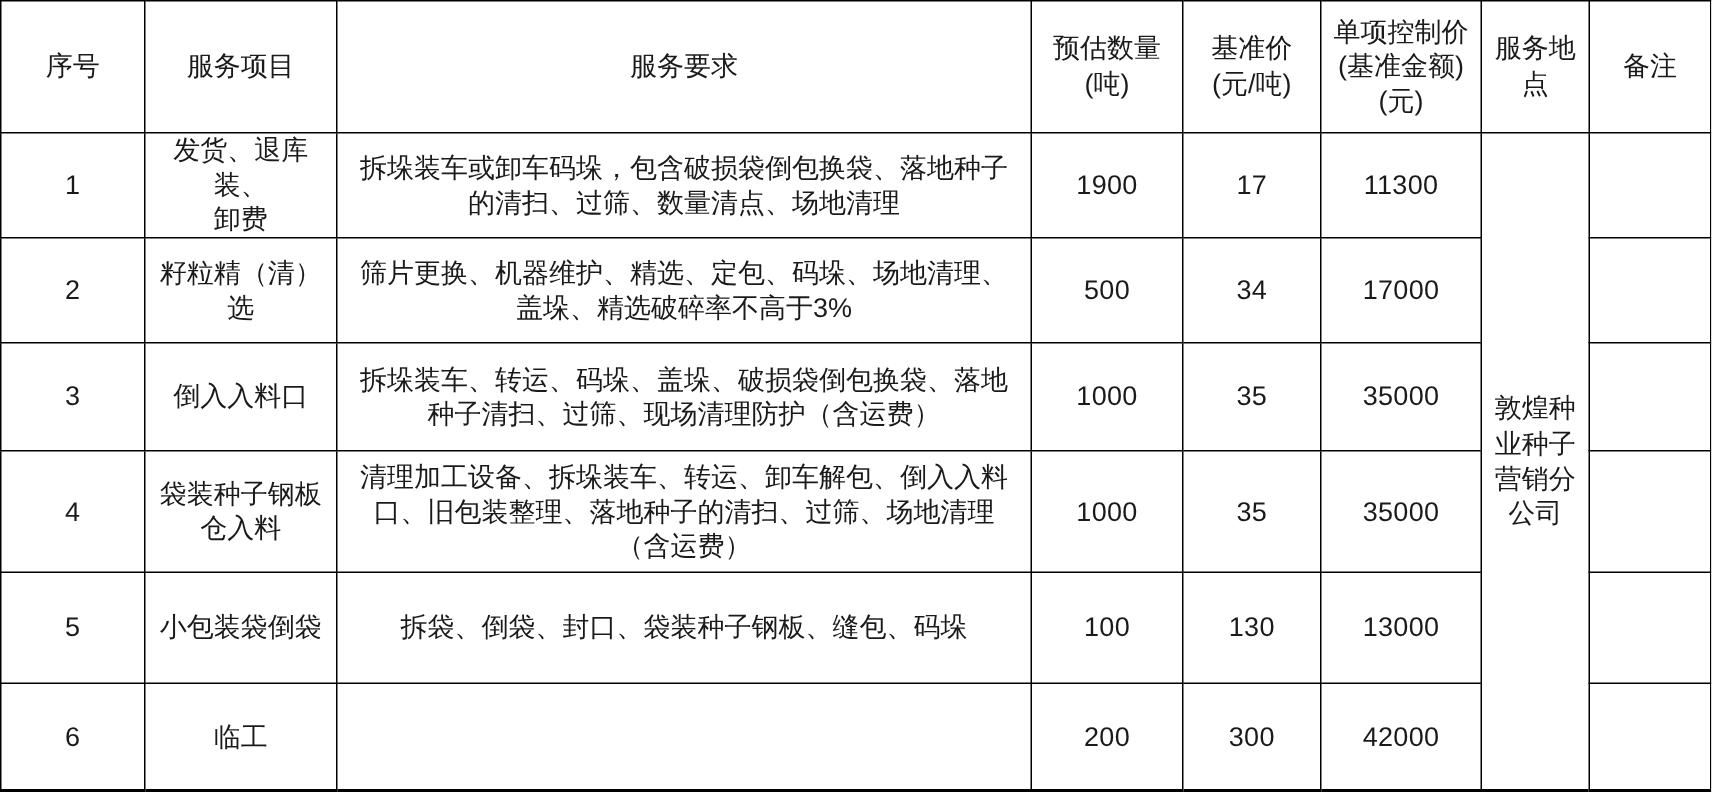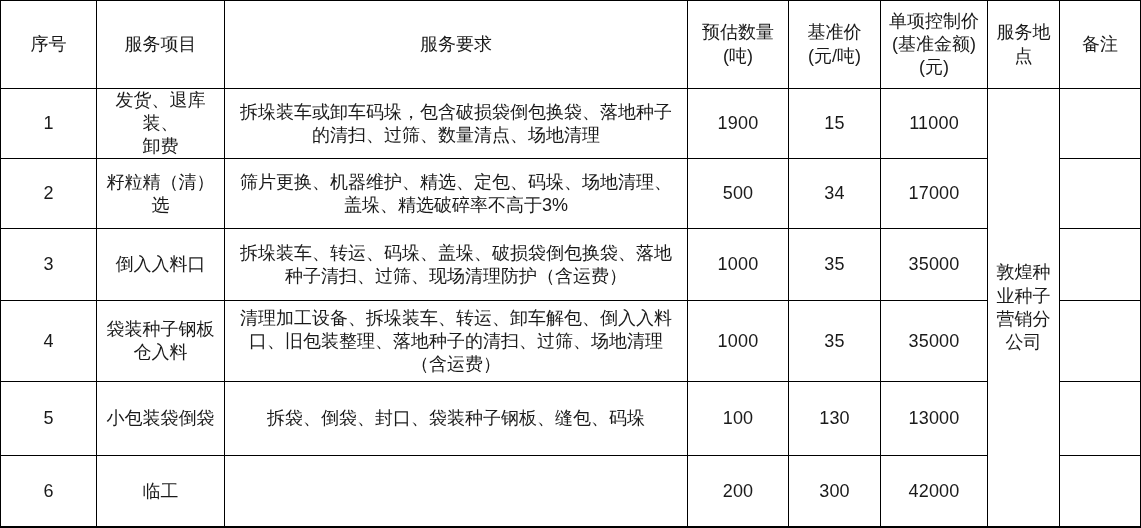--- a/index.html
+++ b/index.html
@@ -89,22 +89,22 @@
       <th class="hdr">服务地点</th>
       <th class="hdr">备注</th>
     </tr>
 
     <tr style="height:68px">
       <td class="num-cell">1</td>
       <td class="item-cell">发货、退库装、
 卸费</td>
       <td class="req-cell">拆垛装车或卸车码垛，包含破损袋倒包换袋、落地种子的清扫、过筛、数量清点、场地清理</td>
       <td class="num-cell">1900</td>
-      <td class="num-cell">15</td>
-      <td class="num-cell">11000</td>
+      <td class="num-cell">17</td>
+      <td class="num-cell">11300</td>
       <td class="loc-cell" rowspan="6">敦煌种业种子营销分公司</td>
       <td></td>
     </tr>
 
     <tr style="height:70px">
       <td class="num-cell">2</td>
       <td class="item-cell">籽粒精（清）
 选</td>
       <td class="req-cell">筛片更换、机器维护、精选、定包、码垛、场地清理、盖垛、精选破碎率不高于3%</td>
       <td class="num-cell">500</td>

